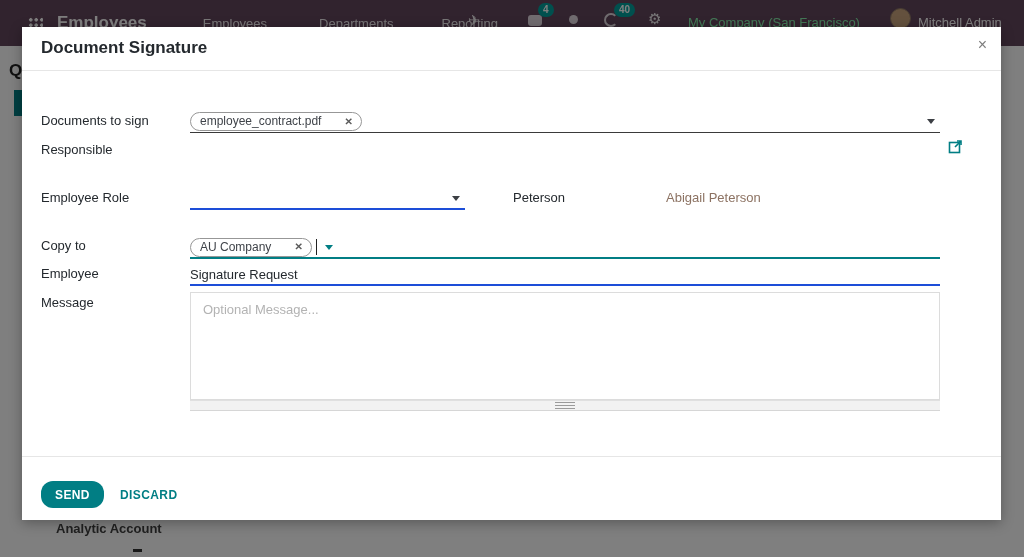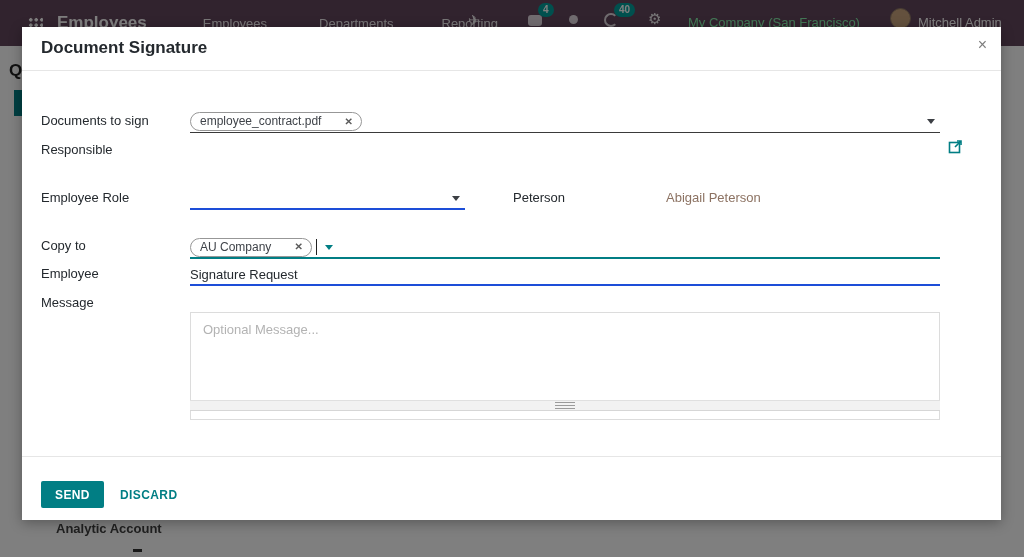--- a/index.html
+++ b/index.html
@@ -77,32 +77,32 @@
 
   .text-cursor { width:1px; height:16px; background:#222; margin-left:4px; }
 
   .ext-link { position:absolute; left:926px; top:112px; cursor:pointer; }
 
   .employee-val { position:absolute; left:644px; font-size:13px;
     color:var(--employee-link); cursor:pointer; }
 
   .msg-box { position:absolute; left:168px; top:265px; width:750px; height:108px;
     border:1px solid #dcdcdc; resize:none; outline:none; padding:9px 12px;
-    font-size:13px; font-family:"Liberation Sans", sans-serif; color:#8b5cf6;margin-top:20px; }
+    font-size:13px; font-family:"Liberation Sans", sans-serif; color:#8b5cf6; }
   .msg-box::placeholder { color:#b3b3b3; }
   .msg-resize { position:absolute; left:168px; top:373px; width:750px; height:11px;
     background:#f2f2f2; border-top:1px solid #e0e0e0; border-bottom:1px solid #d6d6d6;
     display:flex; align-items:center; justify-content:center; cursor:ns-resize; }
   .grip { width:20px; height:7px;
     background:linear-gradient(#9a9a9a 1px, transparent 1px);
     background-size:100% 3px; }
 
   .btn-send { position:absolute; left:19px; top:454px; height:27px; padding:0 14px;
     background:var(--accent); color:#fff; border:none; font-size:12px; font-weight:bold;
-    letter-spacing:.4px; cursor:pointer; border-radius:2px;
+    letter-spacing:.4px; cursor:pointer; border-radius:12px;
     font-family:"Liberation Sans", sans-serif; }
   .btn-discard { position:absolute; left:88px; top:454px; height:27px; padding:0 10px;
     background:transparent; color:var(--accent); border:none; font-size:12px;
     font-weight:bold; letter-spacing:.4px; cursor:pointer;
     font-family:"Liberation Sans", sans-serif; }
 </style>
 </head>
 <body>
 
 <div class="page">

